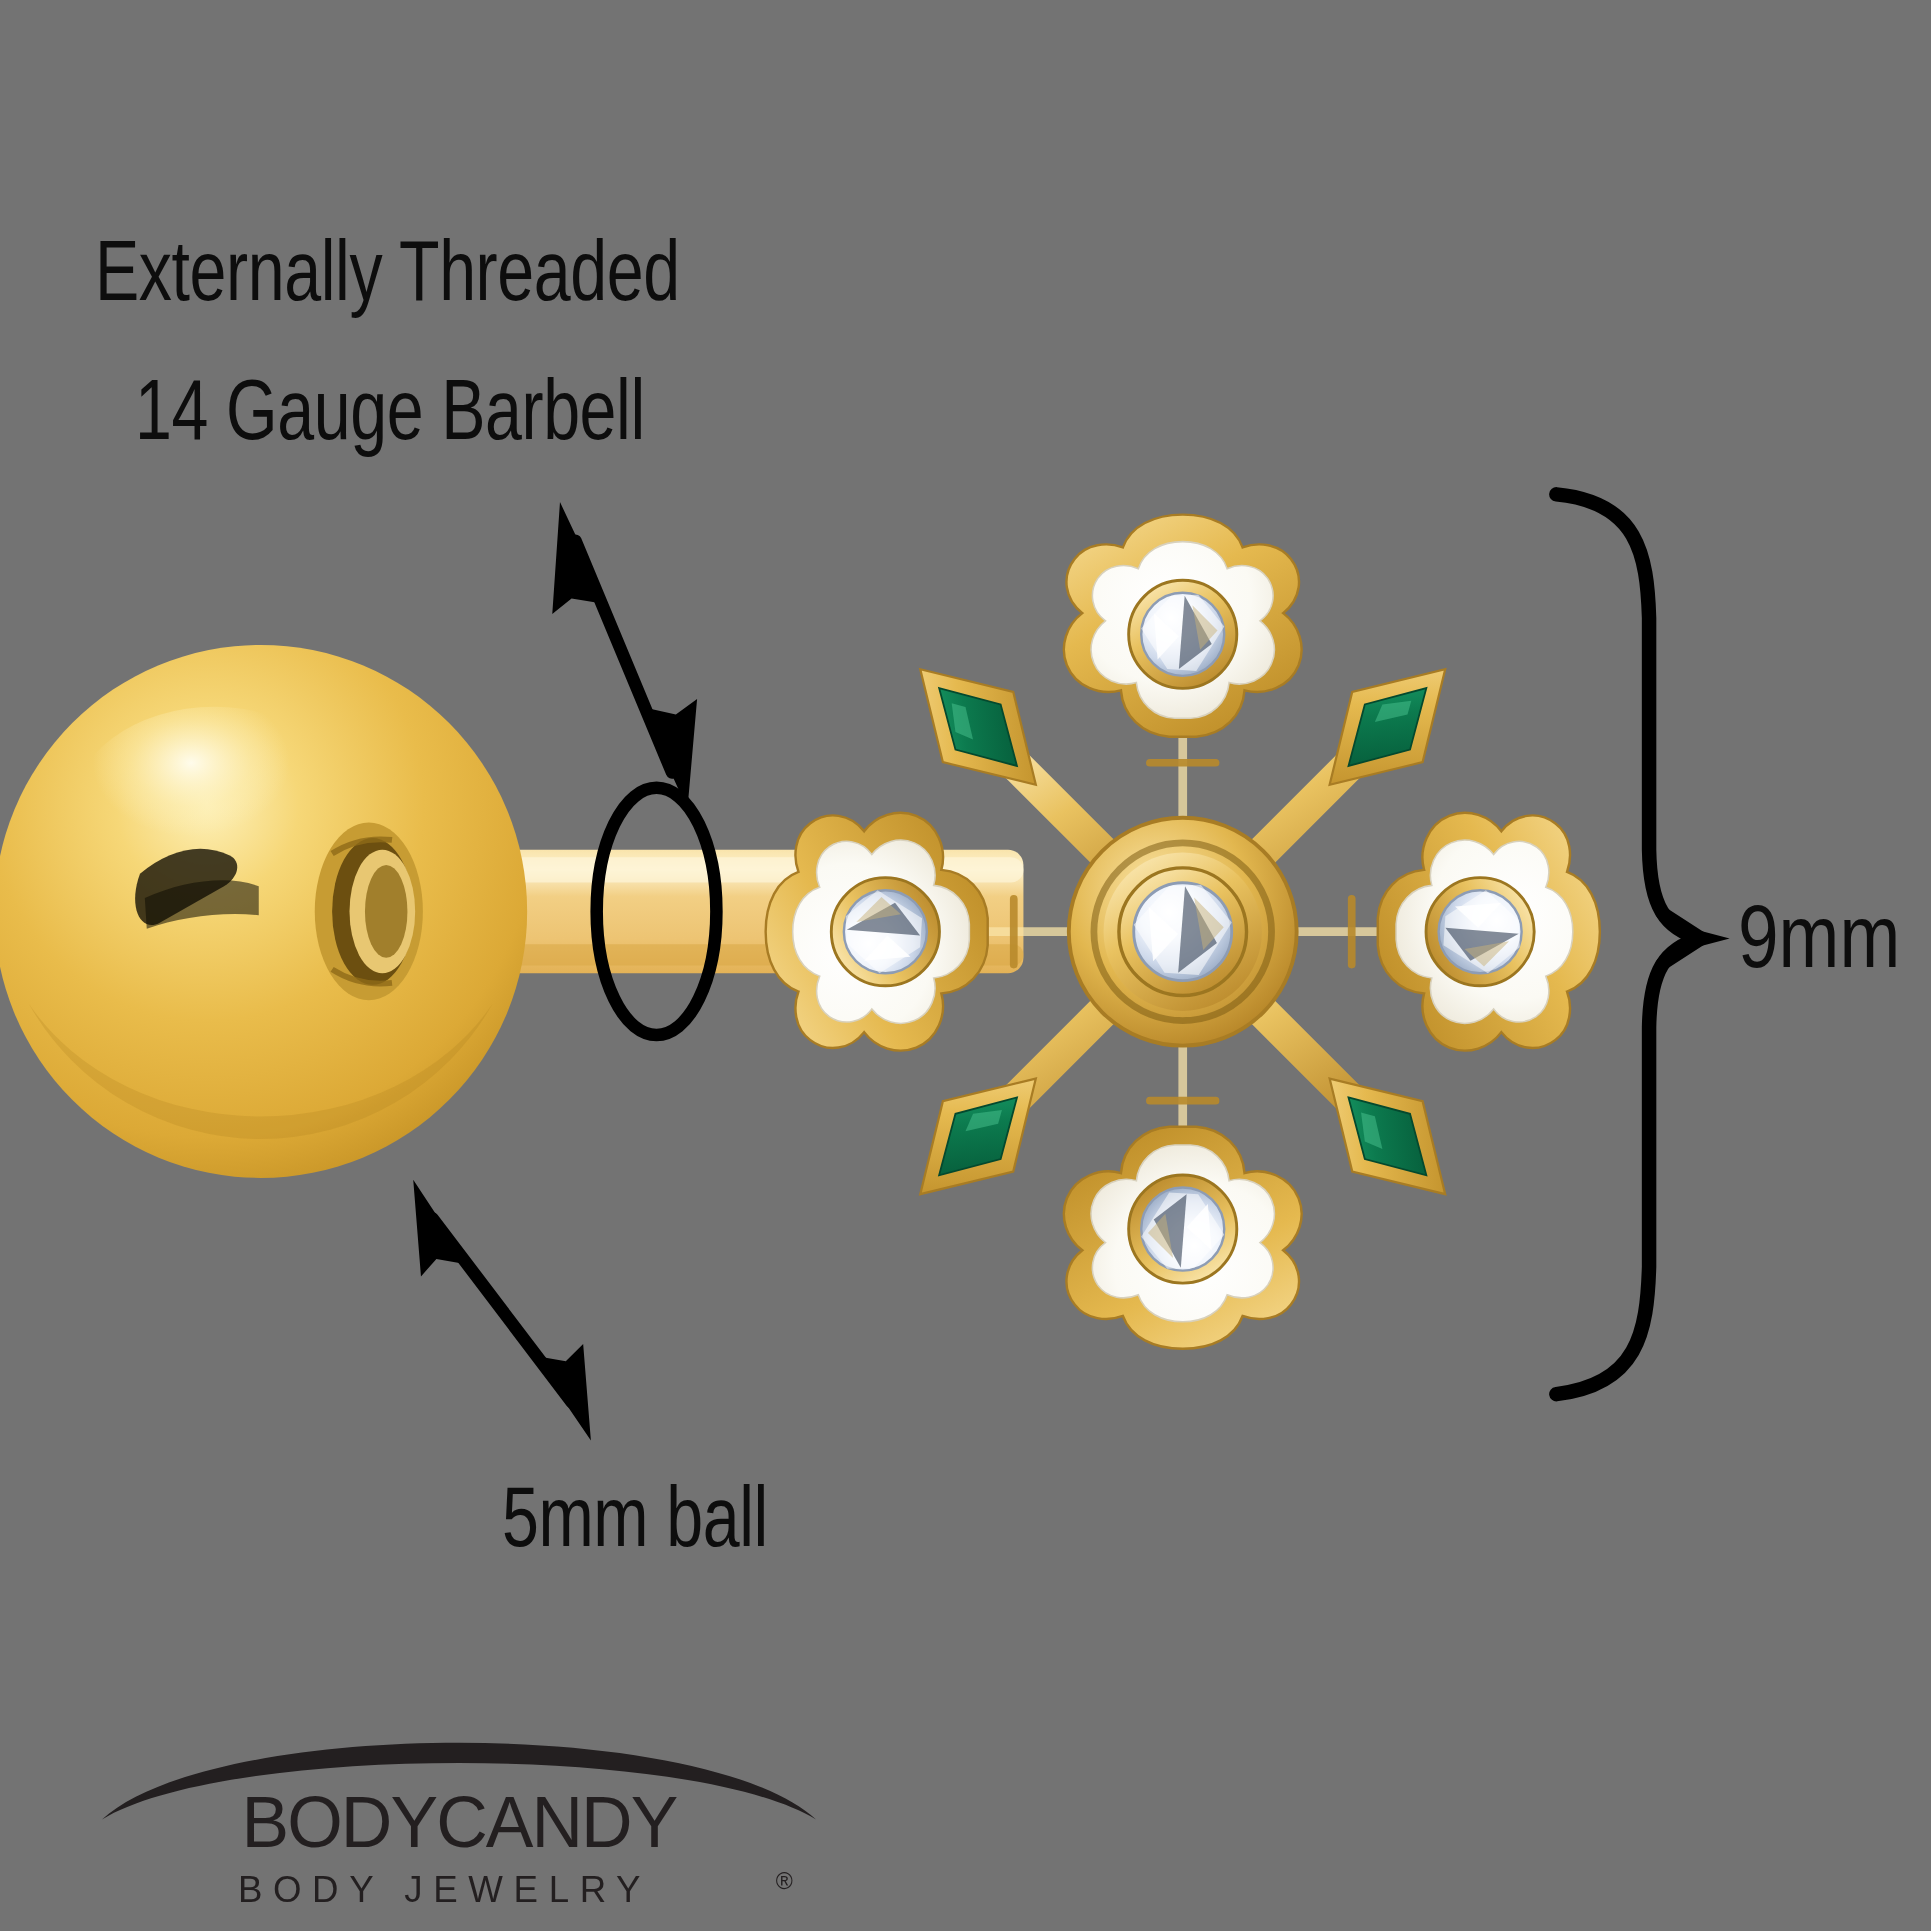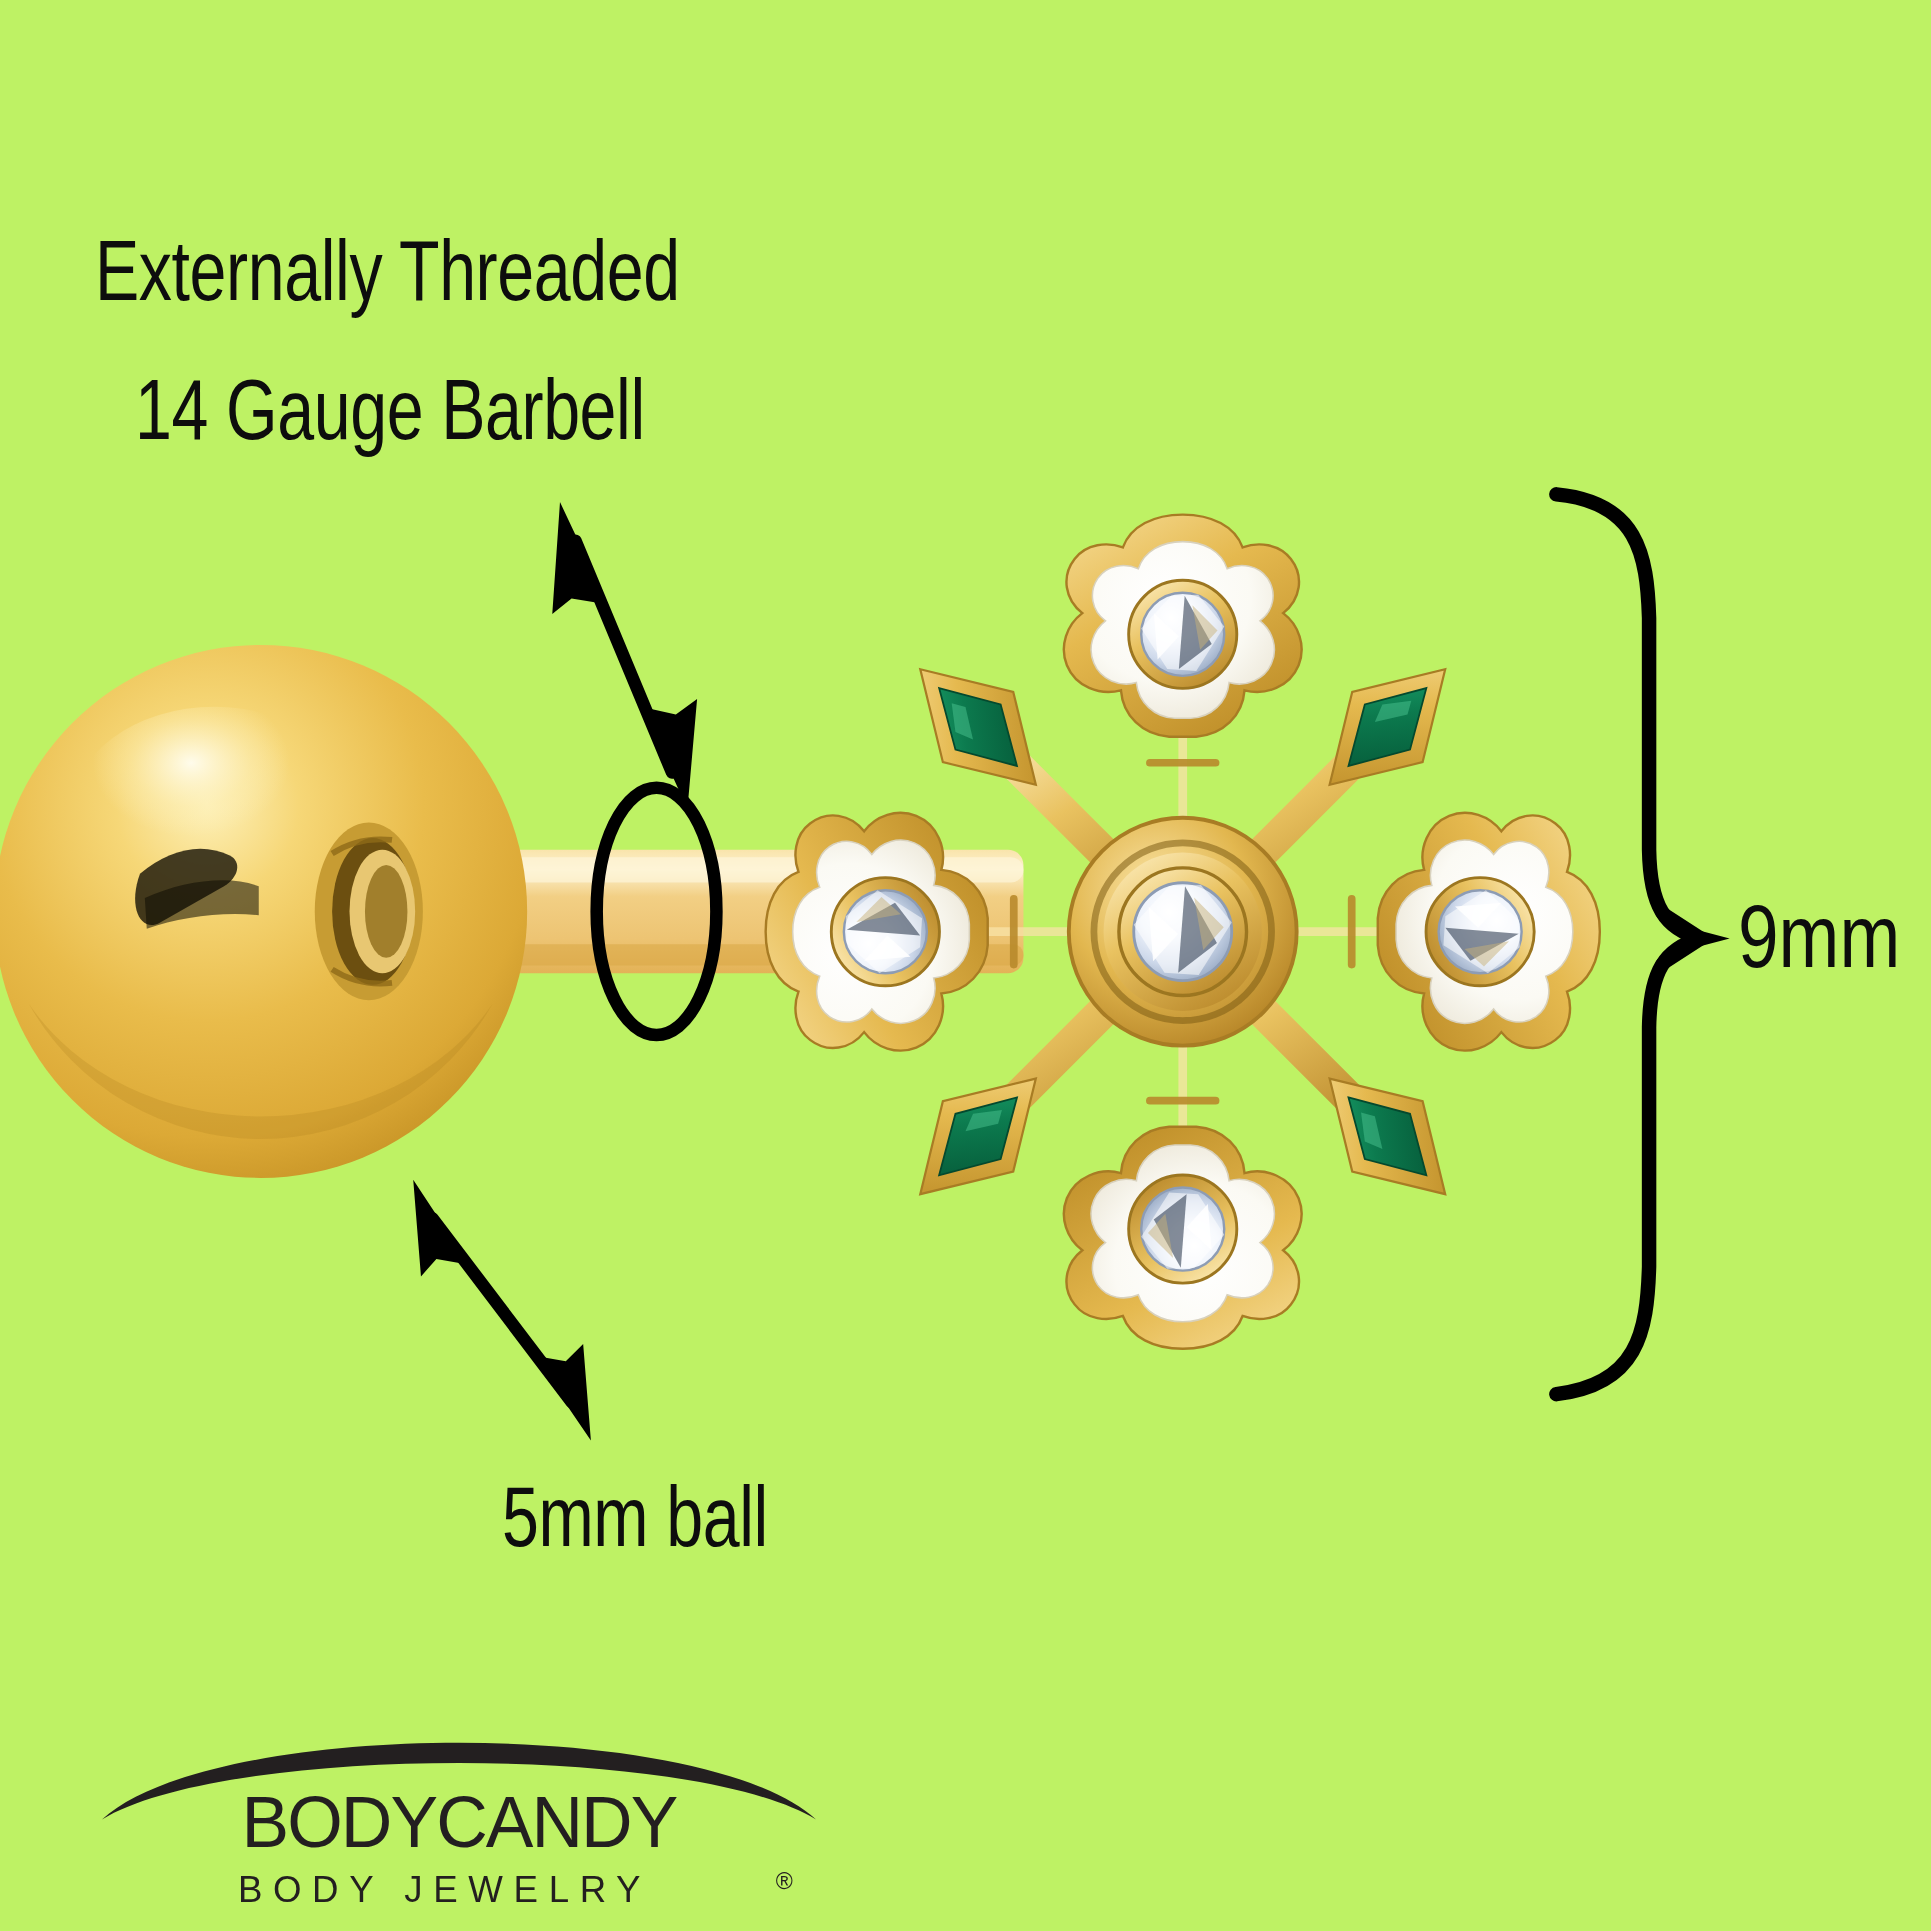--- a/index.html
+++ b/index.html
@@ -13,21 +13,21 @@
     height: 1931px;
     position: relative;
     overflow: hidden;
     font-family: "Liberation Sans", sans-serif;
     color: #111111;
   }
 
   #stage {
     position: absolute;
     inset: 0;
-    background: #bef264;
+    background: #737373;
     padding-left: 45px;
   }
 
   
   .callout {
     position: absolute;
     font-family: "Liberation Sans", sans-serif;
     font-weight: 400;
     color: #0d0d0d;
     letter-spacing: -0.5px;

